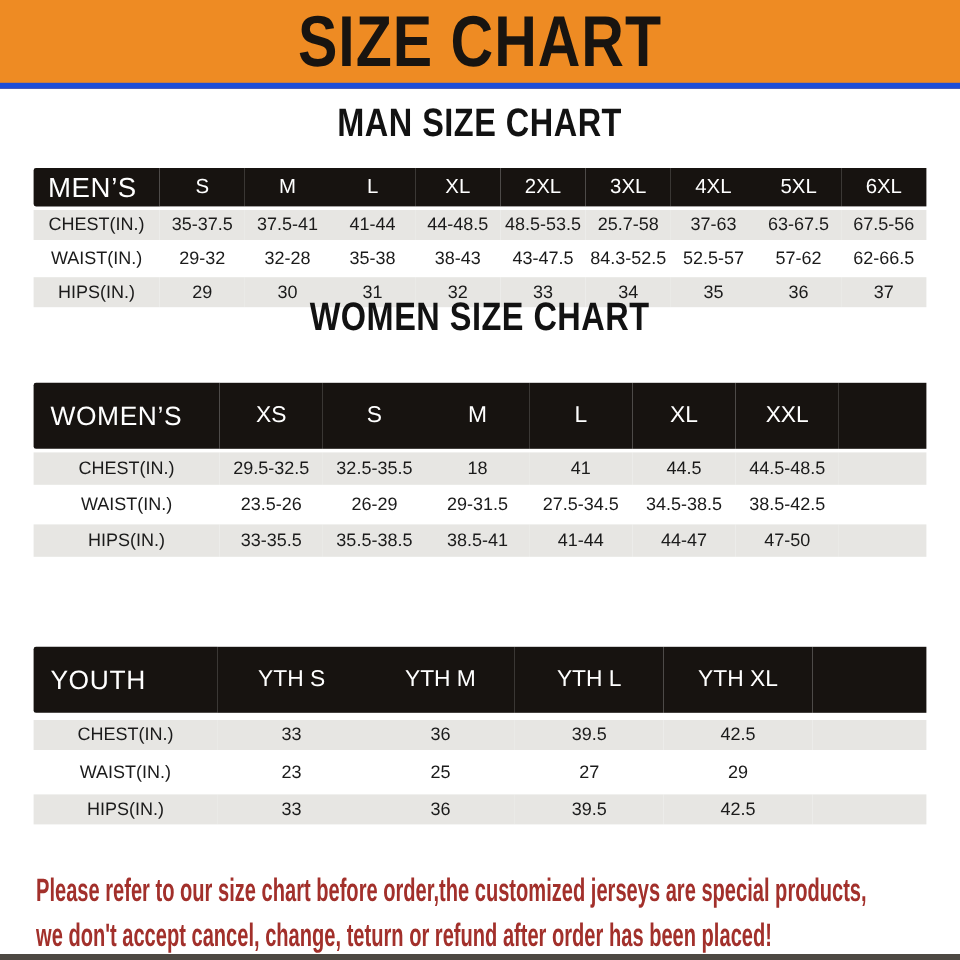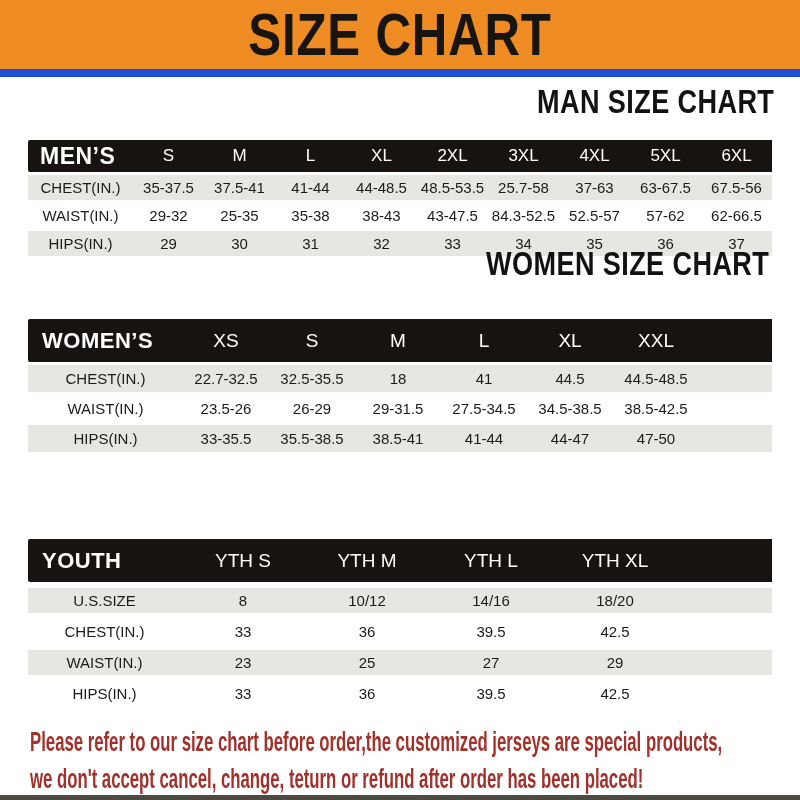--- a/index.html
+++ b/index.html
@@ -4,30 +4,30 @@
 <style>
   html, body { margin:0; padding:0; background:#fff; }
   .page {
     position:relative; width:800px; height:800px; background:#ffffff;
     overflow:hidden; font-family:"Liberation Sans", sans-serif;
   }
 
   
   .banner {
     position:absolute; top:0; left:0; width:800px; height:69px;
-    background:#ee8b23; border-bottom:8px solid #1d4ed8;
+    background:#ee8b23; border-bottom:5px solid #1d4ed8;
     display:flex; align-items:center; justify-content:center;
   }
   .banner-title {
     display:inline-block; font-weight:bold; font-size:60px; line-height:60px;
     color:#181410; letter-spacing:1px; transform:scaleX(0.82);
   }
 
   
-  .sec-heading { position:absolute; left:0; width:800px; margin:0; text-align:right; }
+  .sec-heading { position:absolute; left:0; width:800px; margin:0; text-align:center; }
   .sec-heading > span {
     display:inline-block; font-weight:bold; font-size:33px; line-height:36px;
     color:#121212; transform:scaleX(0.82); letter-spacing:0.5px;
   }
   .h-man   { top:84px; }
   .h-women { top:246px; }
   .h-youth { top:491px; }
 
   
   table.chart {
@@ -36,26 +36,26 @@
   }
   .t-men   { top:137px; border-spacing:0 3px; }
   .t-women { top:316px; border-spacing:0 3px; }
   .t-youth { top:533px; border-spacing:0 6px; }
 
   table.chart th {
     background:#171310; color:#ffffff; padding:0; text-align:center;
     font-weight:normal; white-space:nowrap; overflow:visible;
   }
   table.chart th.lbl {
-    font-weight:bold; text-align:left; letter-spacing:0.5px;
+    font-weight:normal; text-align:left; letter-spacing:0.5px;
     border-radius:2px 0 0 2px;
   }
   .t-men   th { height:32px; font-size:17px; }
   .t-men   th.lbl { font-size:23px; padding-left:12px; }
-  .t-women th, .t-youth th { height:43px; font-size:19px; }
+  .t-women th, .t-youth th { height:55px; font-size:19px; }
   .t-women th.lbl, .t-youth th.lbl { font-size:22px; padding-left:14px; }
 
   table.chart td {
     padding:0; text-align:center; color:#1b1b1b; font-size:15px;
     white-space:nowrap; overflow:visible;
   }
   .t-men td { height:25px; }
   .t-women td { height:27px; }
   .t-youth td { height:25px; }
   table.chart tbody tr:nth-child(odd)  td { background:#e7e6e3; }
@@ -120,21 +120,21 @@
           <td class="val">44-48.5</td>
           <td class="val">48.5-53.5</td>
           <td class="val">25.7-58</td>
           <td class="val">37-63</td>
           <td class="val">63-67.5</td>
           <td class="val">67.5-56</td>
         </tr>
         <tr>
           <td class="rowlbl">WAIST(IN.)</td>
           <td class="val">29-32</td>
-          <td class="val">25-35</td>
+          <td class="val">32-28</td>
           <td class="val">35-38</td>
           <td class="val">38-43</td>
           <td class="val">43-47.5</td>
           <td class="val">84.3-52.5</td>
           <td class="val">52.5-57</td>
           <td class="val">57-62</td>
           <td class="val">62-66.5</td>
         </tr>
         <tr>
           <td class="rowlbl">HIPS(IN.)</td>
@@ -173,21 +173,21 @@
           <th class="sz">M</th>
           <th class="sz">L</th>
           <th class="sz">XL</th>
           <th class="sz">XXL</th>
           <th class="sz"></th>
         </tr>
       </thead>
       <tbody>
         <tr>
           <td class="rowlbl">CHEST(IN.)</td>
-          <td class="val">22.7-32.5</td>
+          <td class="val">29.5-32.5</td>
           <td class="val">32.5-35.5</td>
           <td class="val">18</td>
           <td class="val">41</td>
           <td class="val">44.5</td>
           <td class="val">44.5-48.5</td>
           <td class="val"></td>
         </tr>
         <tr>
           <td class="rowlbl">WAIST(IN.)</td>
           <td class="val">23.5-26</td>
@@ -225,28 +225,20 @@
           <th class="lbl">YOUTH</th>
           <th class="sz">YTH S</th>
           <th class="sz">YTH M</th>
           <th class="sz">YTH L</th>
           <th class="sz">YTH XL</th>
           <th class="sz"></th>
         </tr>
       </thead>
       <tbody>
         <tr>
-          <td class="rowlbl">U.S.SIZE</td>
-          <td class="val">8</td>
-          <td class="val">10/12</td>
-          <td class="val">14/16</td>
-          <td class="val">18/20</td>
-          <td class="val"></td>
-        </tr>
-        <tr>
           <td class="rowlbl">CHEST(IN.)</td>
           <td class="val">33</td>
           <td class="val">36</td>
           <td class="val">39.5</td>
           <td class="val">42.5</td>
           <td class="val"></td>
         </tr>
         <tr>
           <td class="rowlbl">WAIST(IN.)</td>
           <td class="val">23</td>

